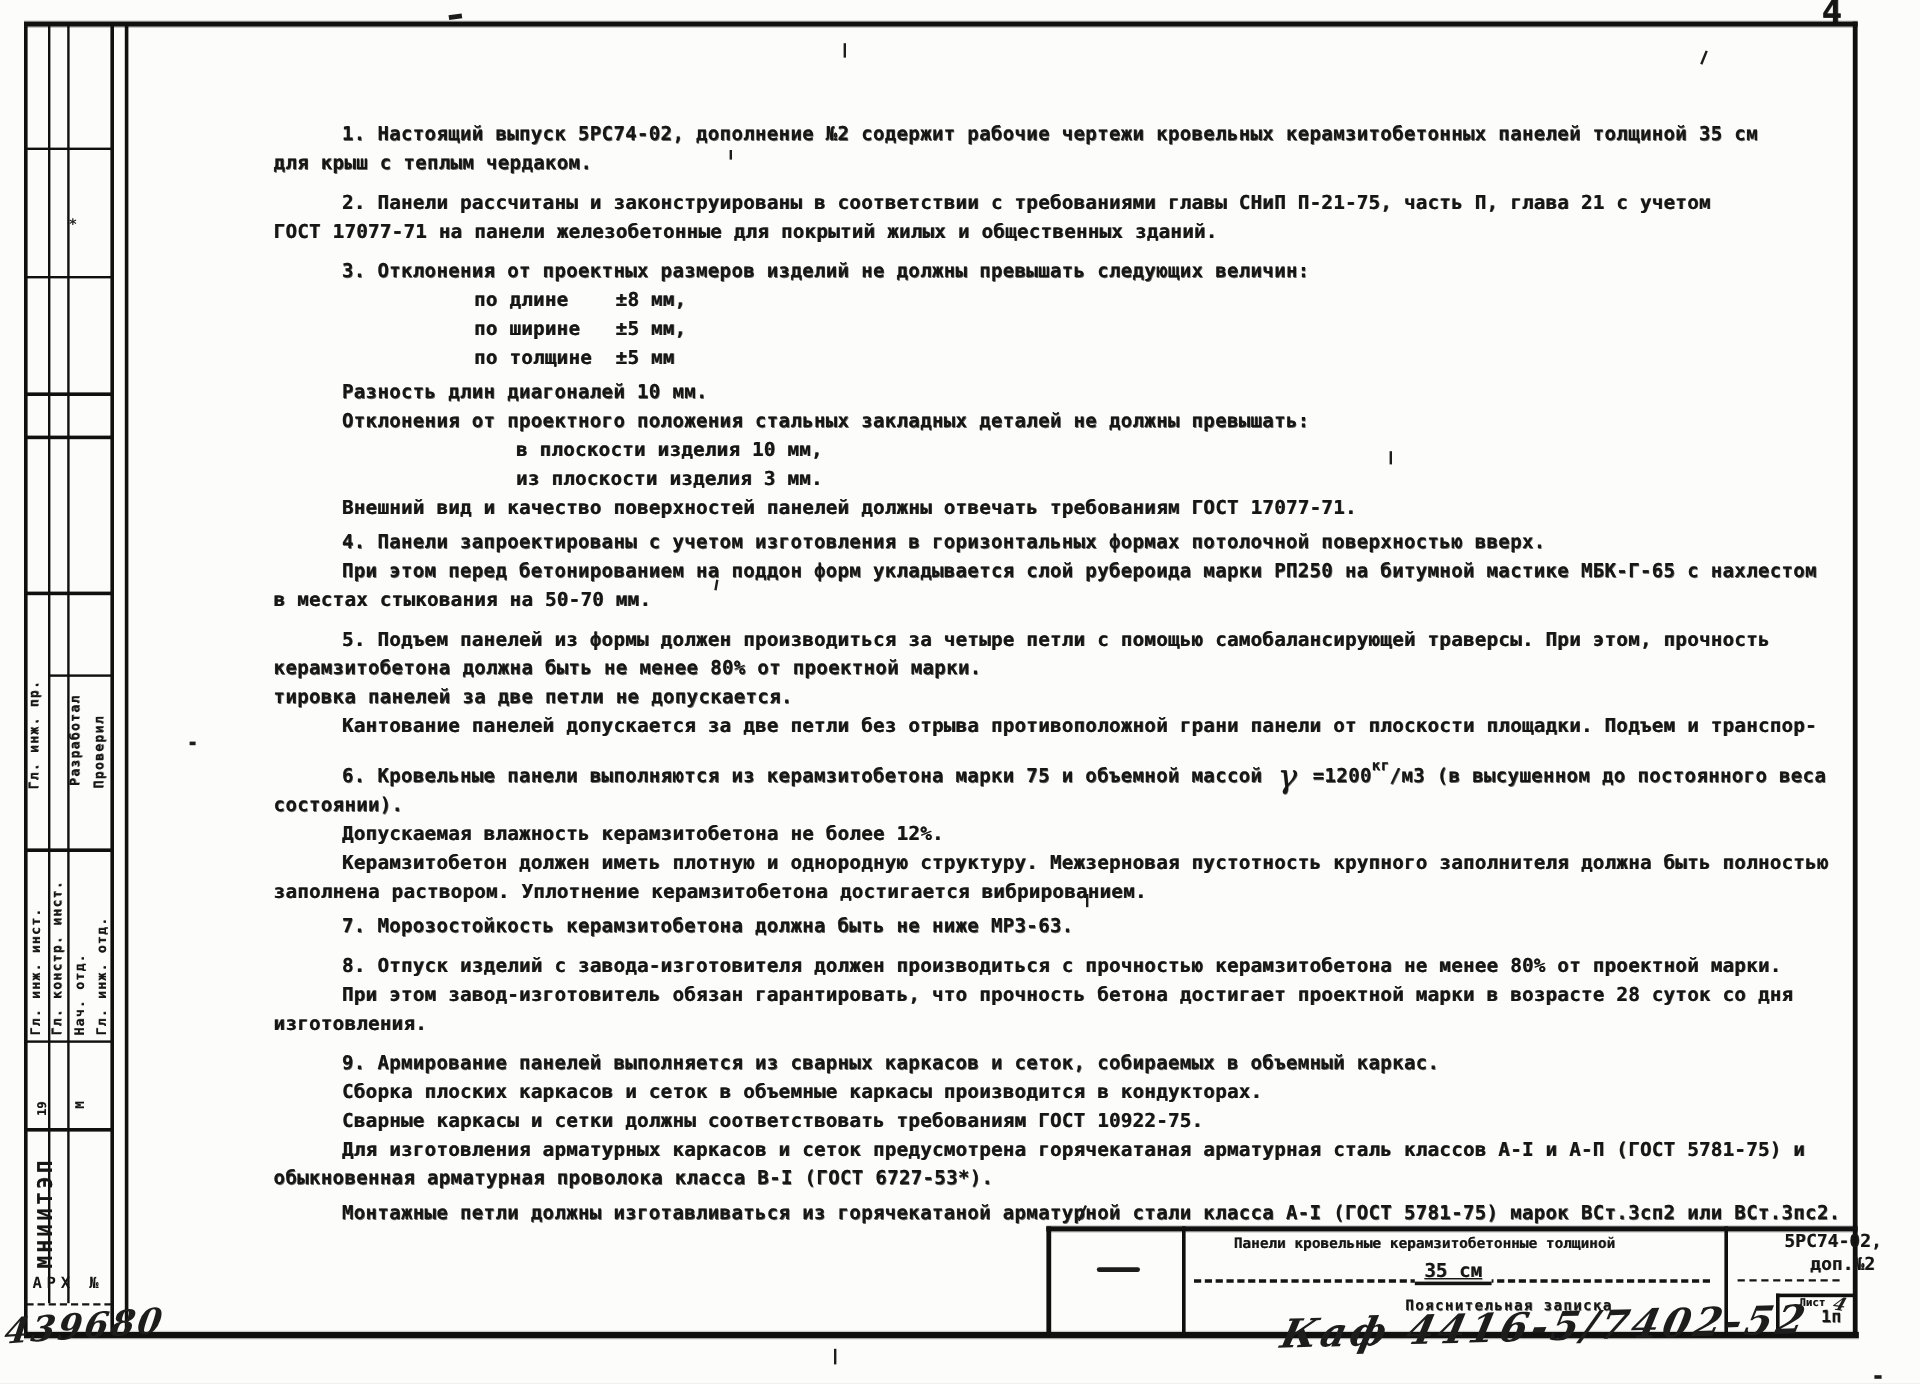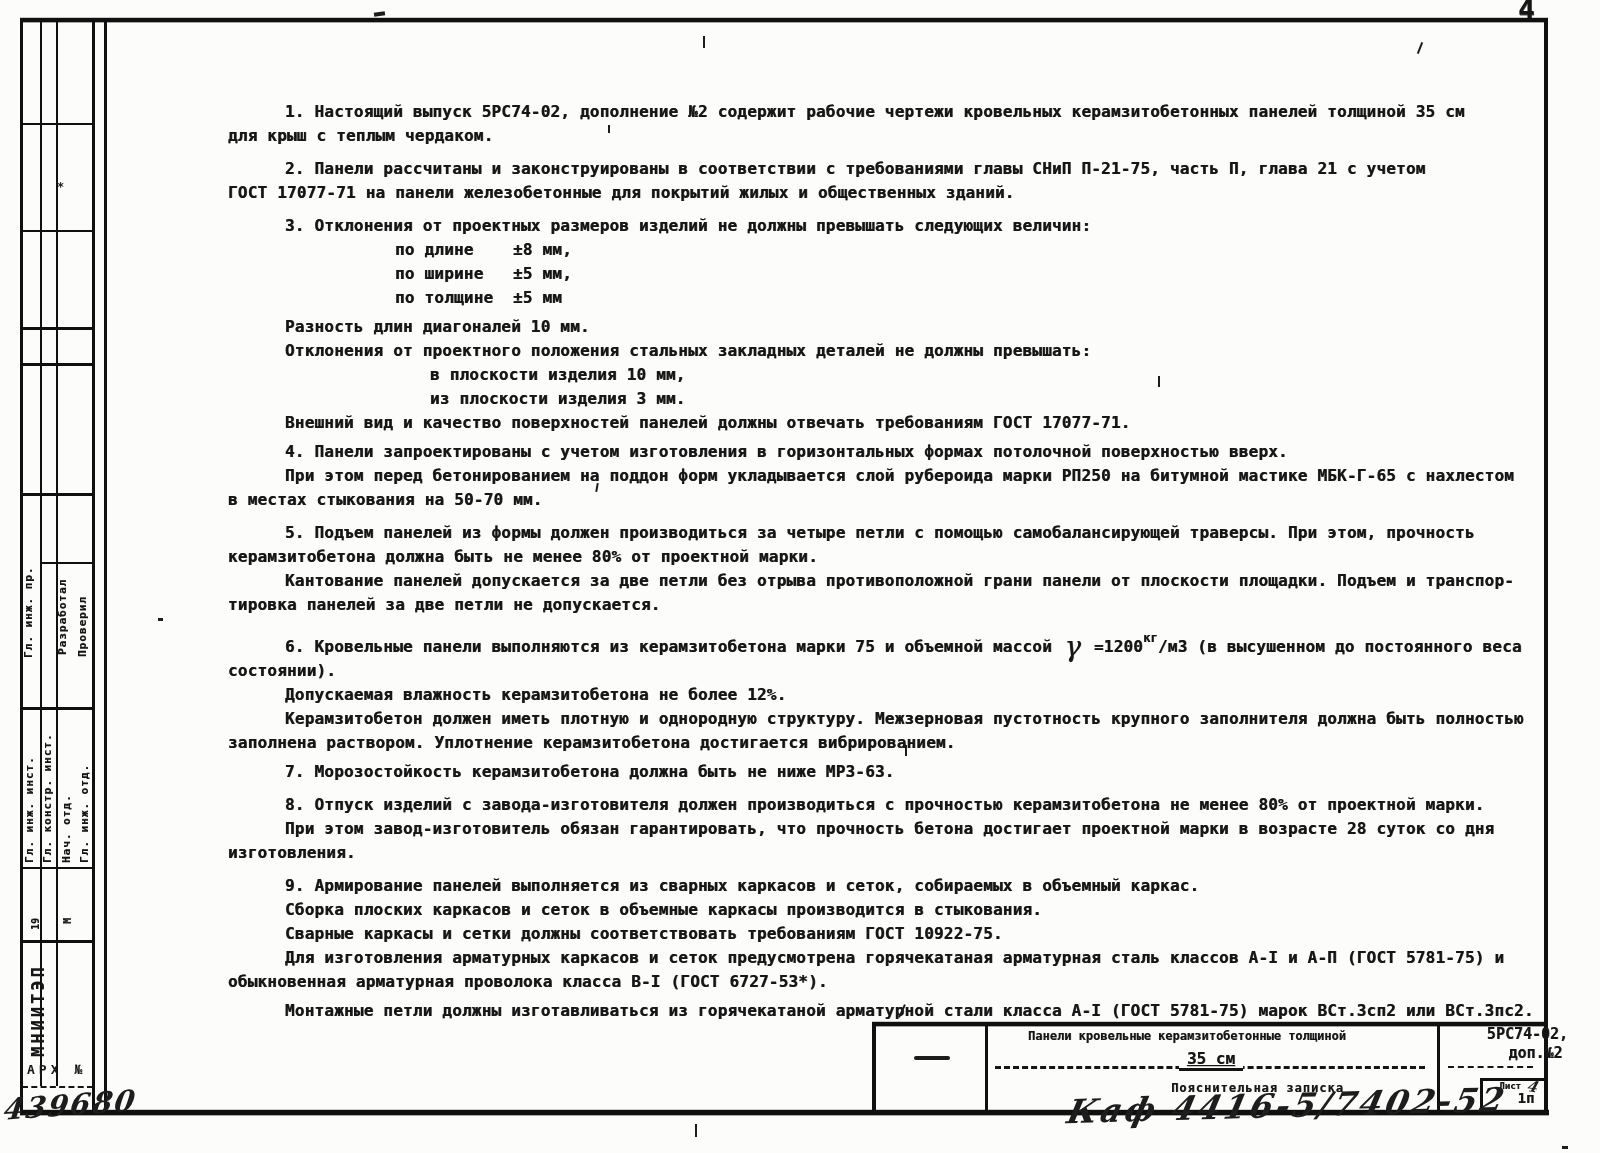--- a/index.html
+++ b/index.html
@@ -115,33 +115,33 @@
     <div class="ln i1 mt2">Разность длин диагоналей 10 мм.</div>
     <div class="ln i1">Отклонения от проектного положения стальных закладных деталей не должны превышать:</div>
     <div class="ln li2">в плоскости изделия 10 мм,</div>
     <div class="ln li2">из плоскости изделия 3 мм.</div>
     <div class="ln i1">Внешний вид и качество поверхностей панелей должны отвечать требованиям ГОСТ 17077-71.</div>
     <div class="ln i1 mt2">4. Панели запроектированы с учетом изготовления в горизонтальных формах потолочной поверхностью вверх.</div>
     <div class="ln i1">При этом перед бетонированием на поддон форм укладывается слой рубероида марки РП250 на битумной мастике МБК-Г-65 с нахлестом</div>
     <div class="ln">в местах стыкования на 50-70 мм.</div>
     <div class="ln i1 mt">5. Подъем панелей из формы должен производиться за четыре петли с помощью самобалансирующей траверсы. При этом, прочность</div>
     <div class="ln">керамзитобетона должна быть не менее 80% от проектной марки.</div>
+    <div class="ln">тировка панелей за две петли не допускается.</div>
     <div class="ln i1">Кантование панелей допускается за две петли без отрыва противоположной грани панели от плоскости площадки. Подъем и транспор-</div>
-    <div class="ln">тировка панелей за две петли не допускается.</div>
     <div class="ln i1 mt"><span>6. Кровельные панели выполняются из керамзитобетона марки 75 и объемной массой </span><span class="gamma">γ</span><span> =1200</span><span class="sup">кг</span><span>/</span><span>м3</span><span> (в высушенном до постоянного веса</span></div>
     <div class="ln">состоянии).</div>
     <div class="ln i1">Допускаемая влажность керамзитобетона не более 12%.</div>
     <div class="ln i1">Керамзитобетон должен иметь плотную и однородную структуру. Межзерновая пустотность крупного заполнителя должна быть полностью</div>
     <div class="ln">заполнена раствором. Уплотнение керамзитобетона достигается вибрированием.</div>
     <div class="ln i1 mt2">7. Морозостойкость керамзитобетона должна быть не ниже МРЗ-63.</div>
     <div class="ln i1 mt">8. Отпуск изделий с завода-изготовителя должен производиться с прочностью керамзитобетона не менее 80% от проектной марки.</div>
     <div class="ln i1">При этом завод-изготовитель обязан гарантировать, что прочность бетона достигает проектной марки в возрасте 28 суток со дня</div>
     <div class="ln">изготовления.</div>
     <div class="ln i1 mt">9. Армирование панелей выполняется из сварных каркасов и сеток, собираемых в объемный каркас.</div>
-    <div class="ln i1">Сборка плоских каркасов и сеток в объемные каркасы производится в стыкования.</div>
+    <div class="ln i1">Сборка плоских каркасов и сеток в объемные каркасы производится в кондукторах.</div>
     <div class="ln i1">Сварные каркасы и сетки должны соответствовать требованиям ГОСТ 10922-75.</div>
     <div class="ln i1">Для изготовления арматурных каркасов и сеток предусмотрена горячекатаная арматурная сталь классов А-I и А-П (ГОСТ 5781-75) и</div>
     <div class="ln">обыкновенная арматурная проволока класса В-I (ГОСТ 6727-53*).</div>
     <div class="ln i1 mt2">Монтажные петли должны изготавливаться из горячекатаной арматурной стали класса А-I (ГОСТ 5781-75) марок ВСт.3сп2 или ВСт.3пс2.</div>
   </div>
 
   <div class="hline rough" style="left:872px;top:1022px;width:676px;height:4px;"></div>
   <div class="vline" style="left:872px;top:1022px;width:4px;height:91px;"></div>
   <div class="vline" style="left:985px;top:1022px;width:3px;height:91px;"></div>
   <div class="vline" style="left:1437px;top:1022px;width:3px;height:91px;"></div>

